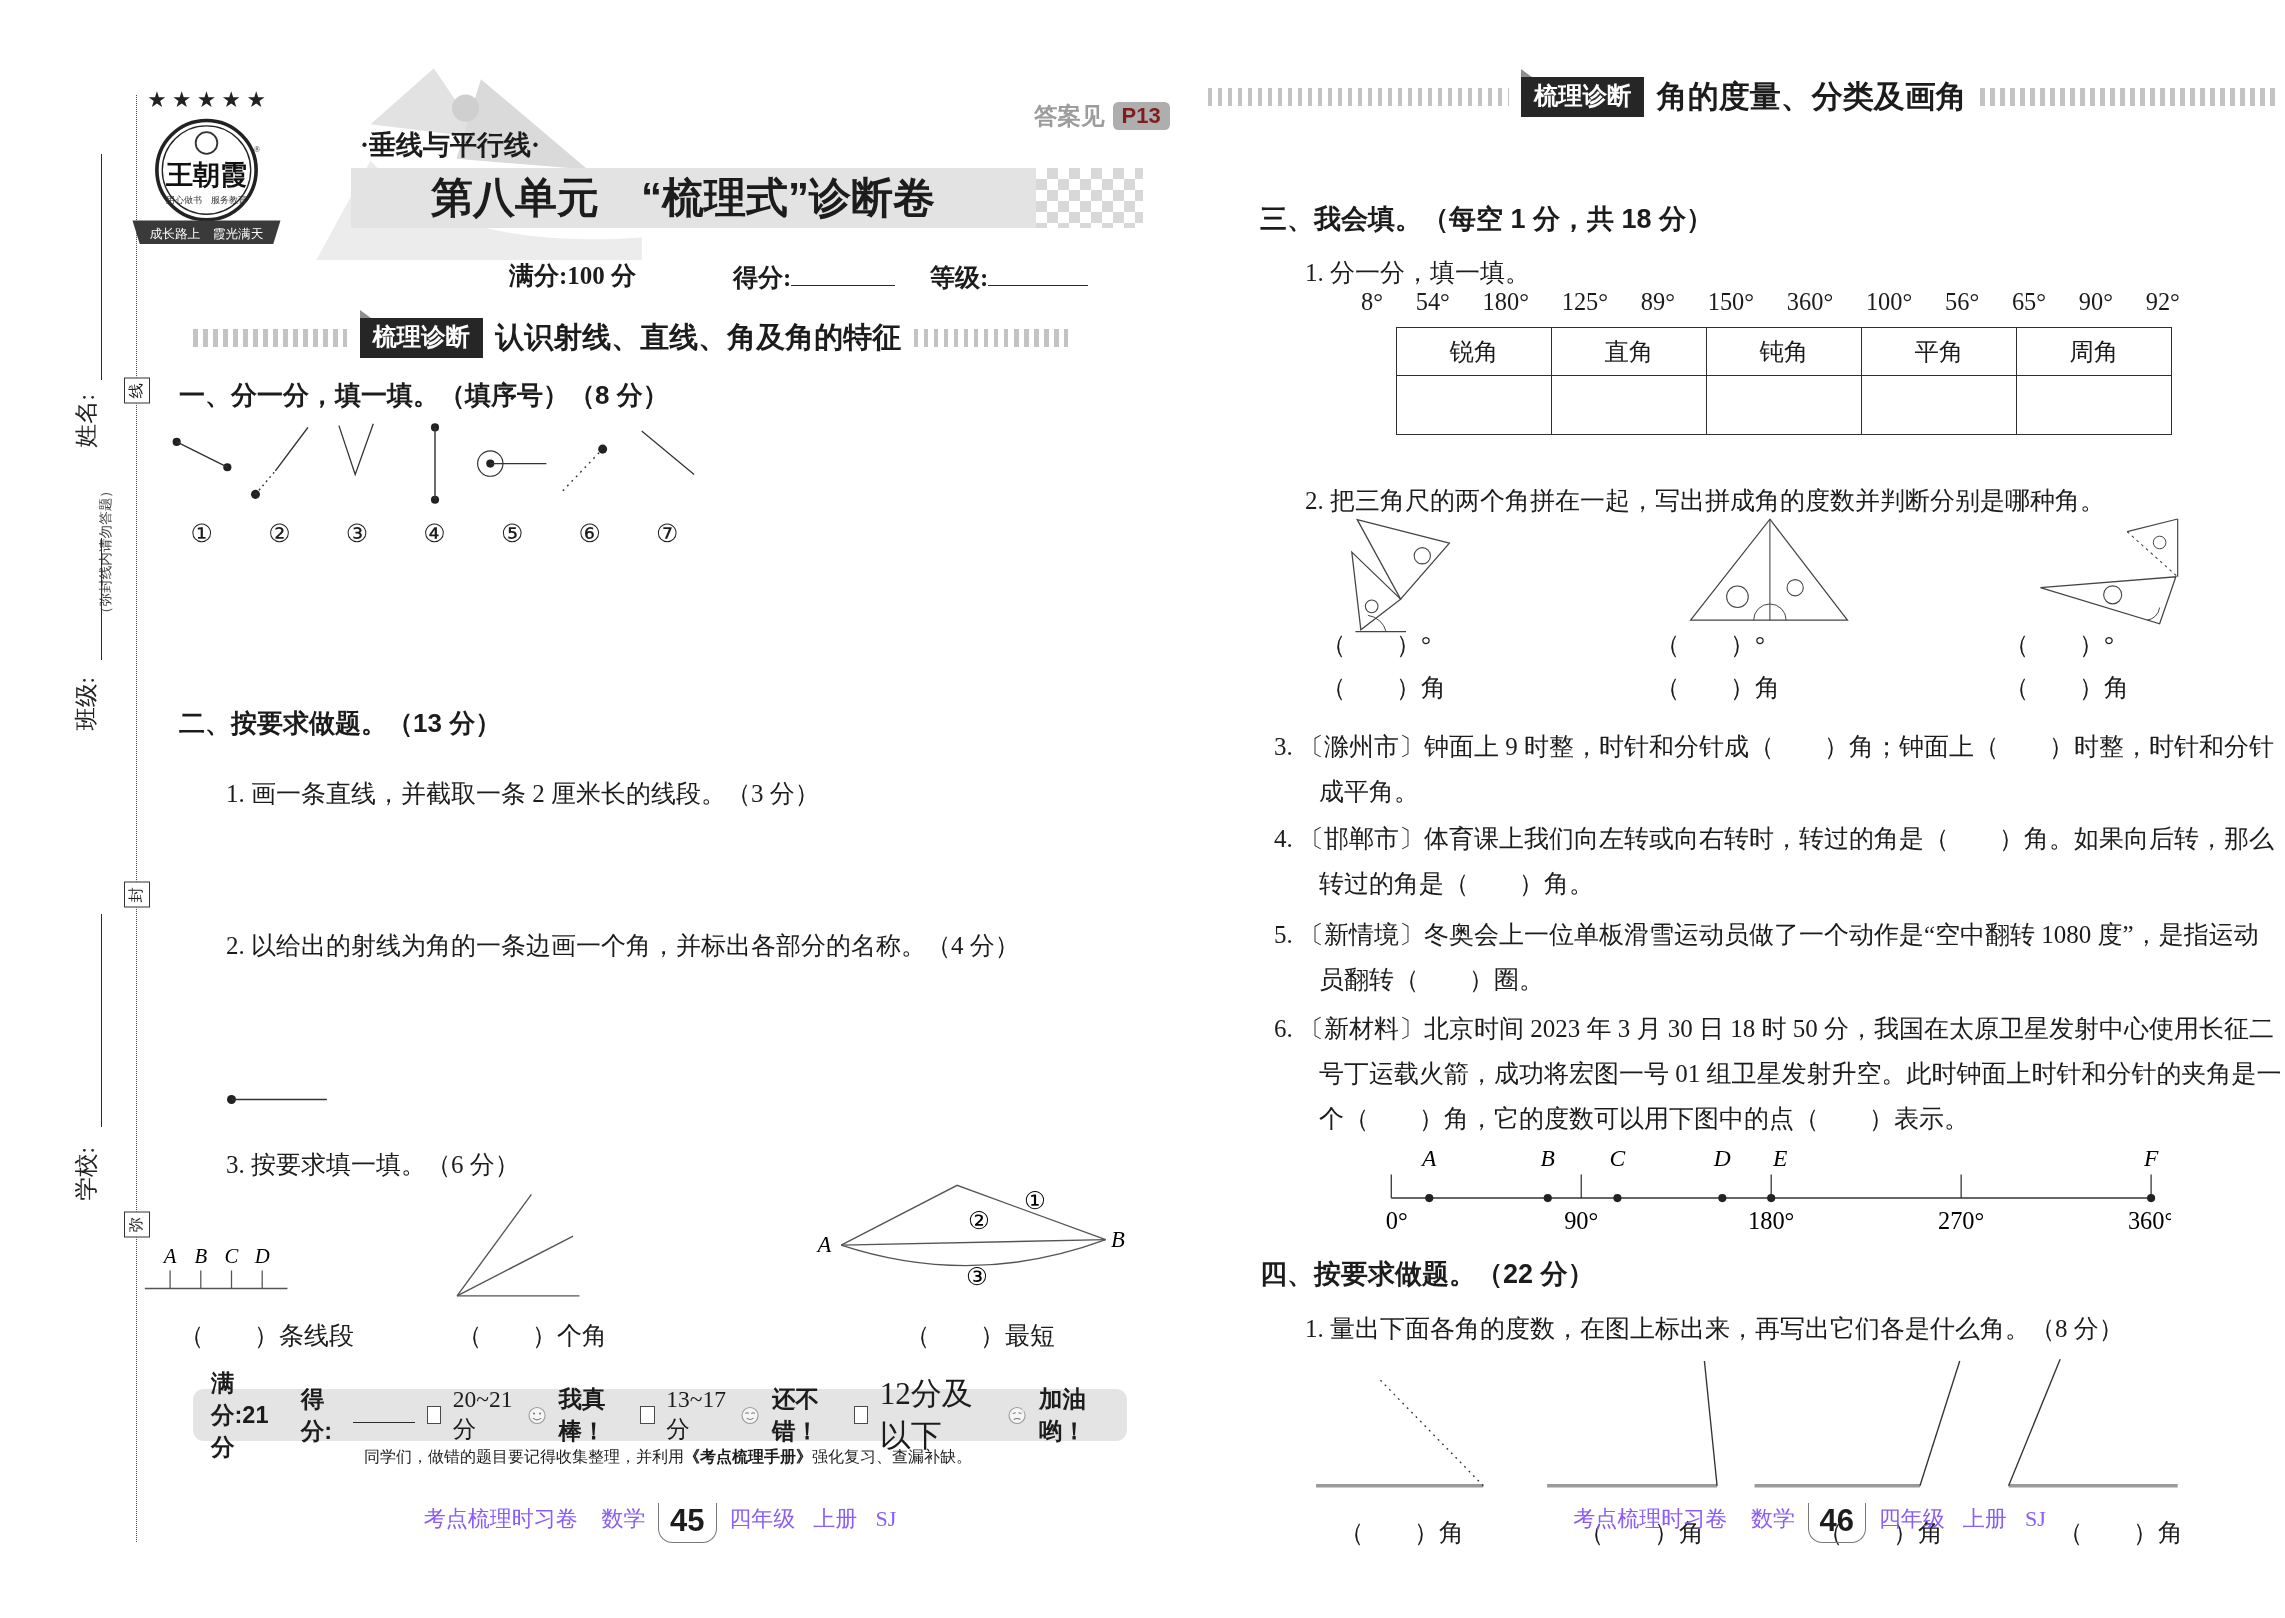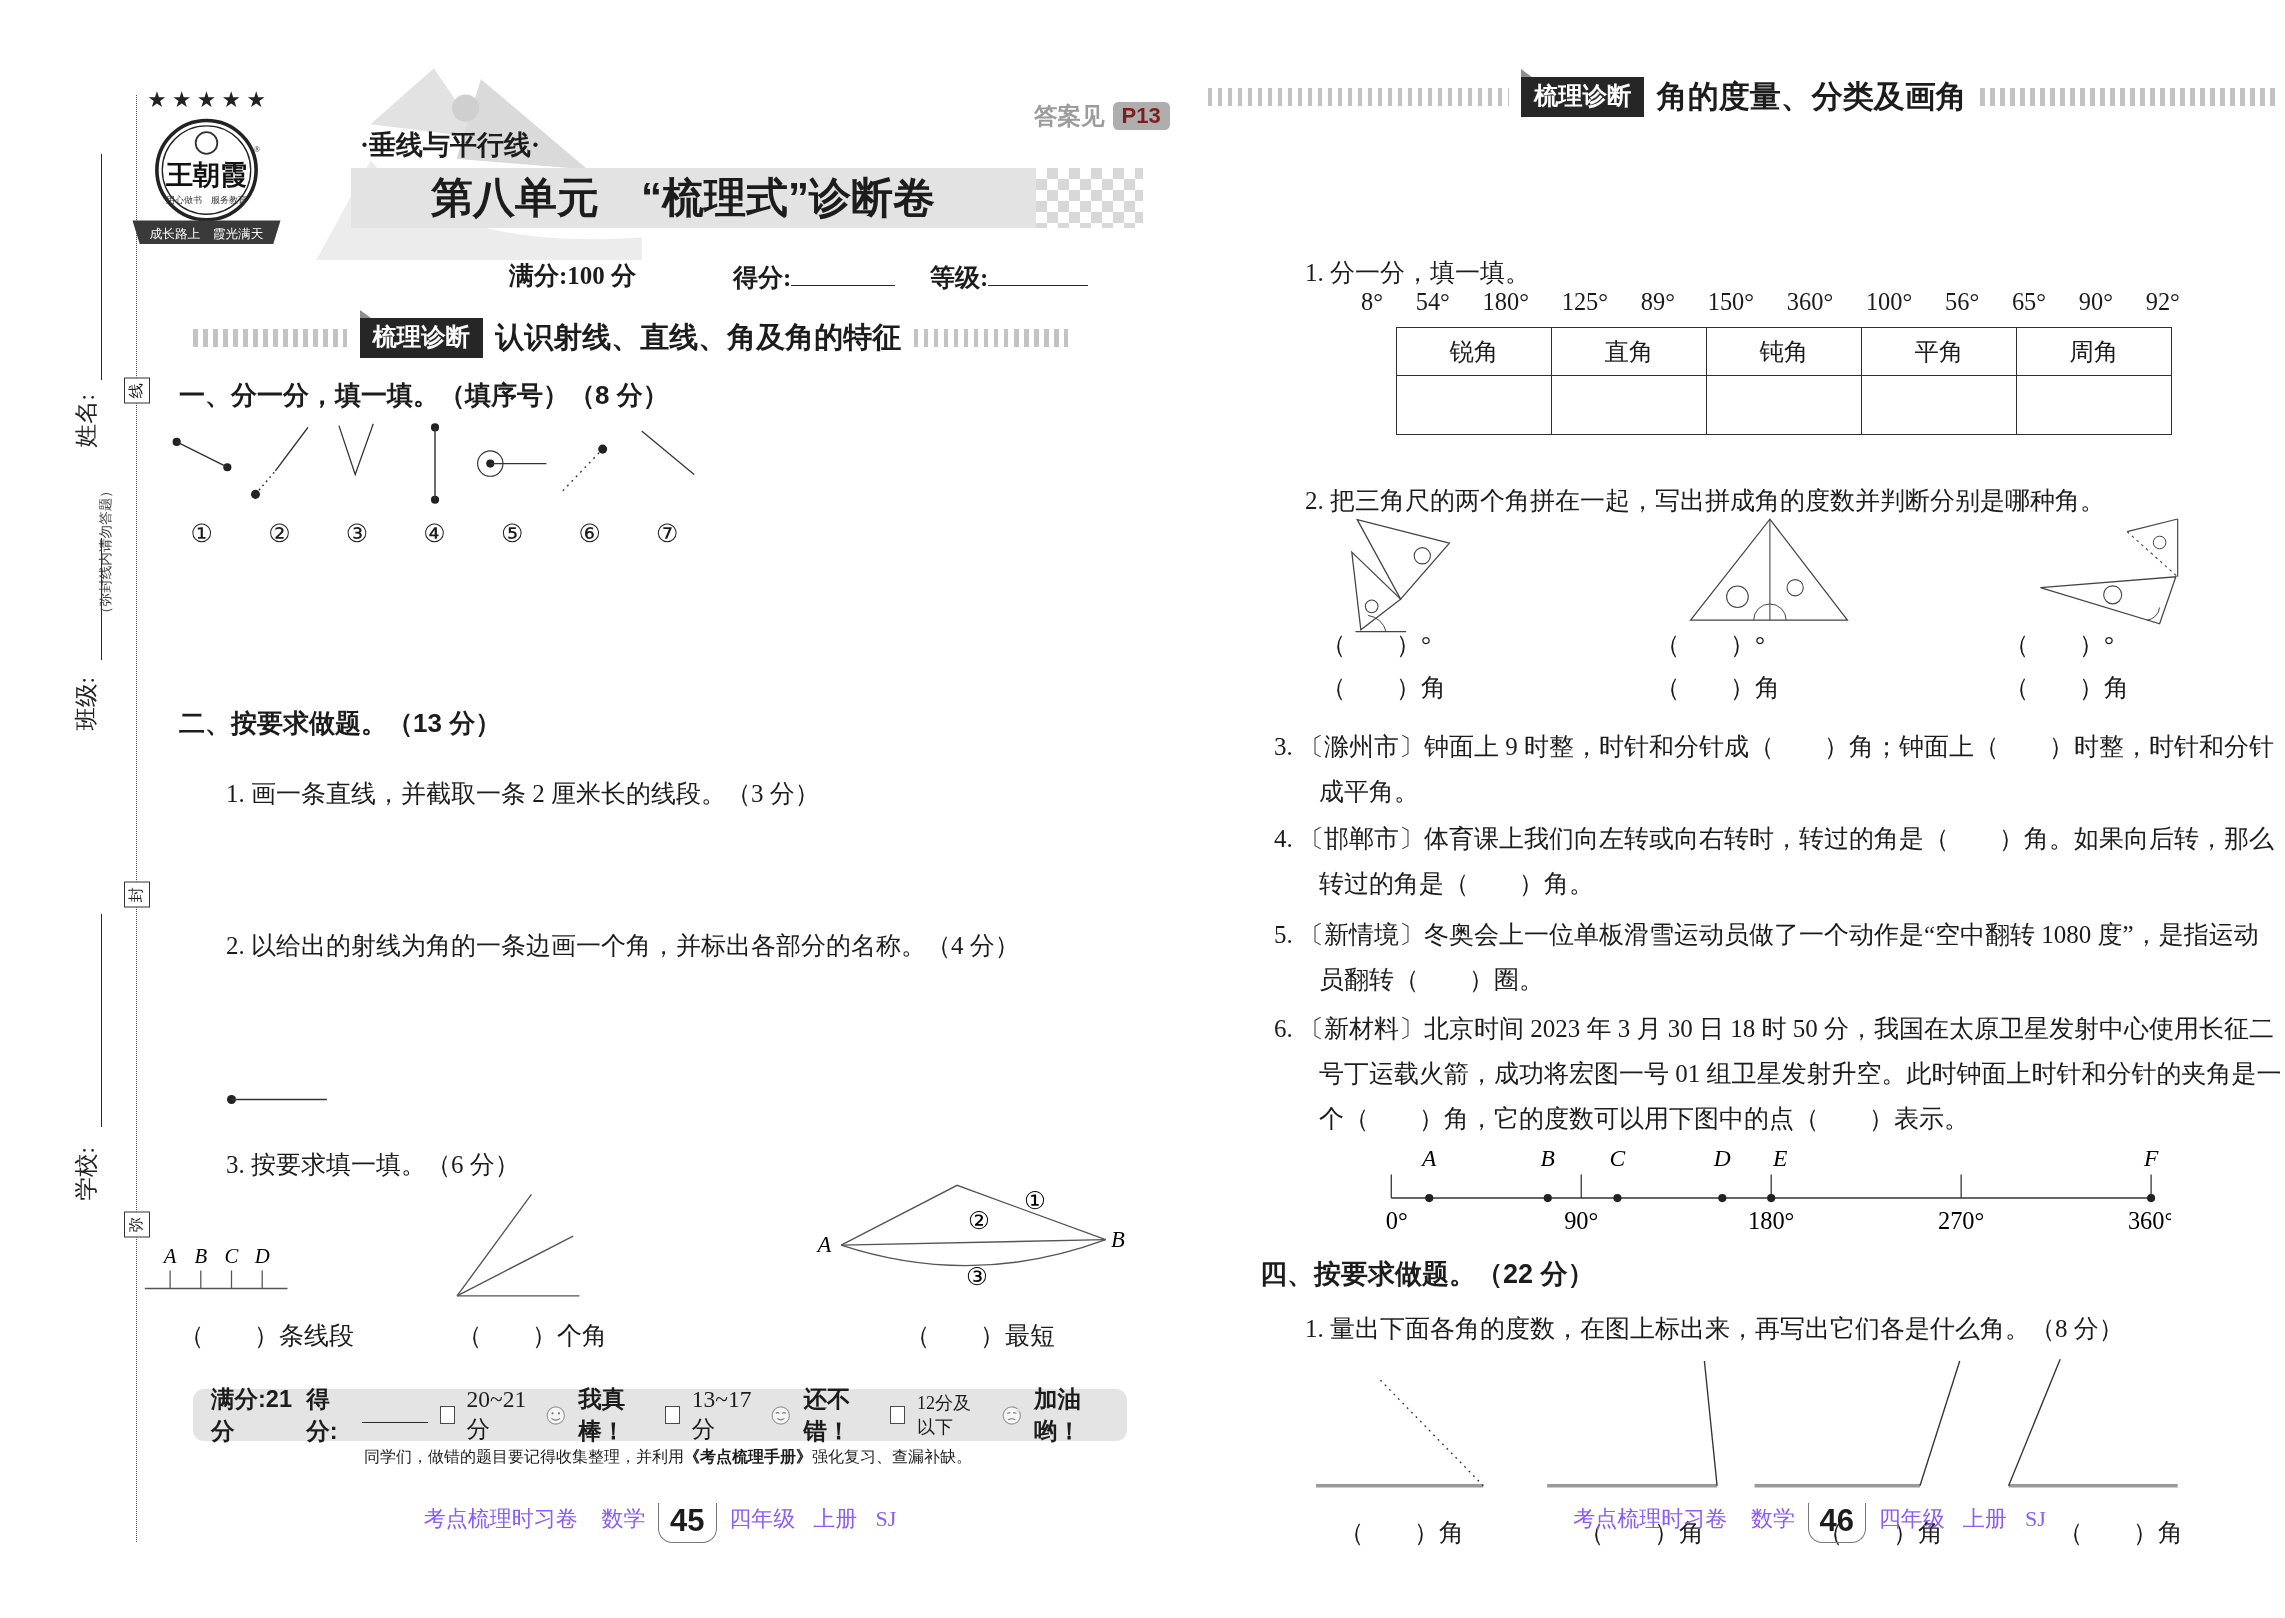--- a/index.html
+++ b/index.html
@@ -218,21 +218,21 @@
       <span class="cbox"></span>
       <span class="serif" style="font-size:23.5px;">13~17分</span>
       <svg width="27" height="27" viewBox="0 0 30 30">
         <circle cx="15" cy="15" r="12" fill="#f6f6f6" stroke="#999" stroke-width="1.6"></circle>
         <path d="M8,12 Q10.5,10 13,12" fill="none" stroke="#777" stroke-width="1.5"></path>
         <path d="M17,12 Q19.5,10 22,12" fill="none" stroke="#777" stroke-width="1.5"></path>
         <path d="M10,19 Q15,23 20,19" fill="none" stroke="#777" stroke-width="1.6"></path>
       </svg>
       <span class="serif b" style="font-size:23.5px;">还不错！</span>
       <span class="cbox"></span>
-      <span class="serif" style="font-size:18px;">12分及以下</span>
+      <span class="serif" style="font-size:31px;">12分及以下</span>
       <svg width="27" height="27" viewBox="0 0 30 30">
         <circle cx="15" cy="15" r="12" fill="#f6f6f6" stroke="#999" stroke-width="1.6"></circle>
         <line x1="8.5" y1="12" x2="13" y2="11" stroke="#777" stroke-width="1.5"></line>
         <line x1="17" y1="11" x2="21.5" y2="12" stroke="#777" stroke-width="1.5"></line>
         <path d="M10,21 Q15,18 20,21" fill="none" stroke="#777" stroke-width="1.6"></path>
         <ellipse cx="24" cy="8" rx="2" ry="3" fill="#dcdcdc"></ellipse>
       </svg>
       <span class="serif b" style="font-size:23.5px;">加油哟！</span>
     </div>
 
@@ -252,20 +252,21 @@
 
   <div class="abs" style="left:0;top:0;width:2286px;height:1618px;">
 
     <div class="abs" style="left:1208px;top:76px;width:1072px;display:flex;align-items:center;gap:12.7px;">
       <div class="hatch" style="flex:1;"></div>
       <div class="diagbadge sans" style="font-size:24.4px;">梳理诊断</div>
       <div class="sans b" style="font-size:31px;">角的度量、分类及画角</div>
       <div class="hatch" style="flex:1;"></div>
     </div>
 
+    <div class="abs heading" style="left:1260px;top:201px;">三、我会填。（每空 1 分，共 18 分）</div>
     <div class="abs item" style="left:1305px;top:250px;">1. 分一分，填一填。</div>
 
     <div class="abs serif" style="left:1361px;top:288px;width:819px;display:flex;justify-content:space-between;font-size:24.4px;">
       <span>8°</span>
       <span>54°</span>
       <span>180°</span>
       <span>125°</span>
       <span>89°</span>
       <span>150°</span>
       <span>360°</span>

